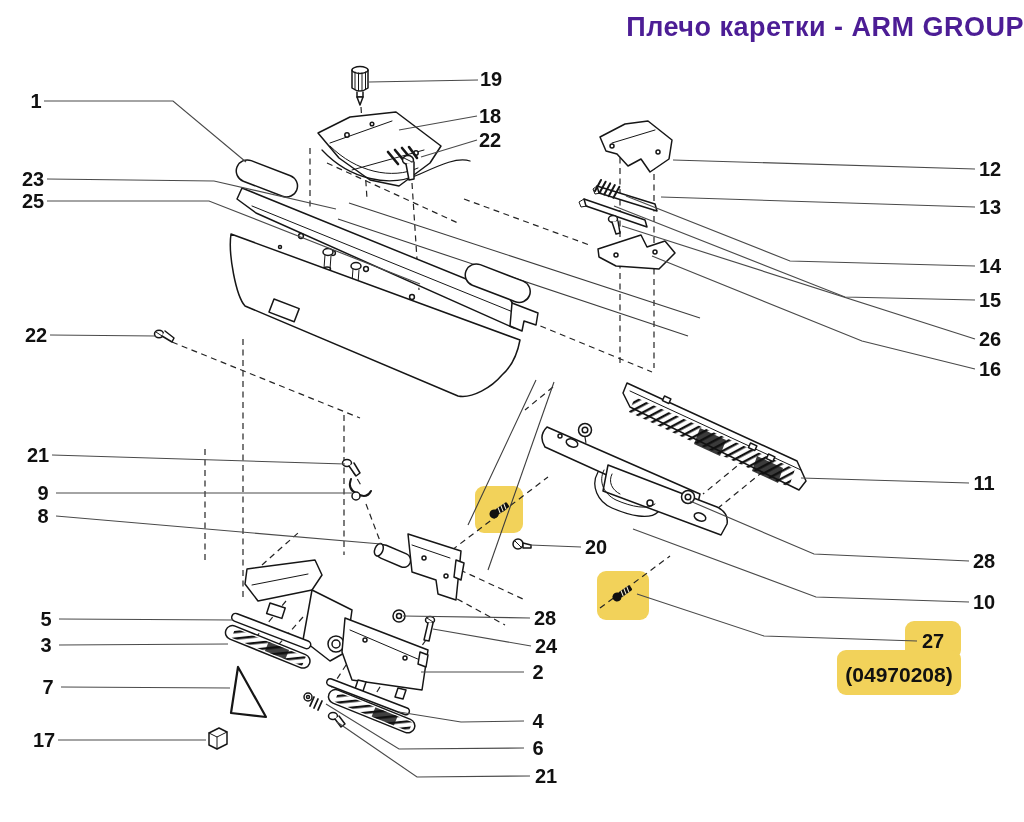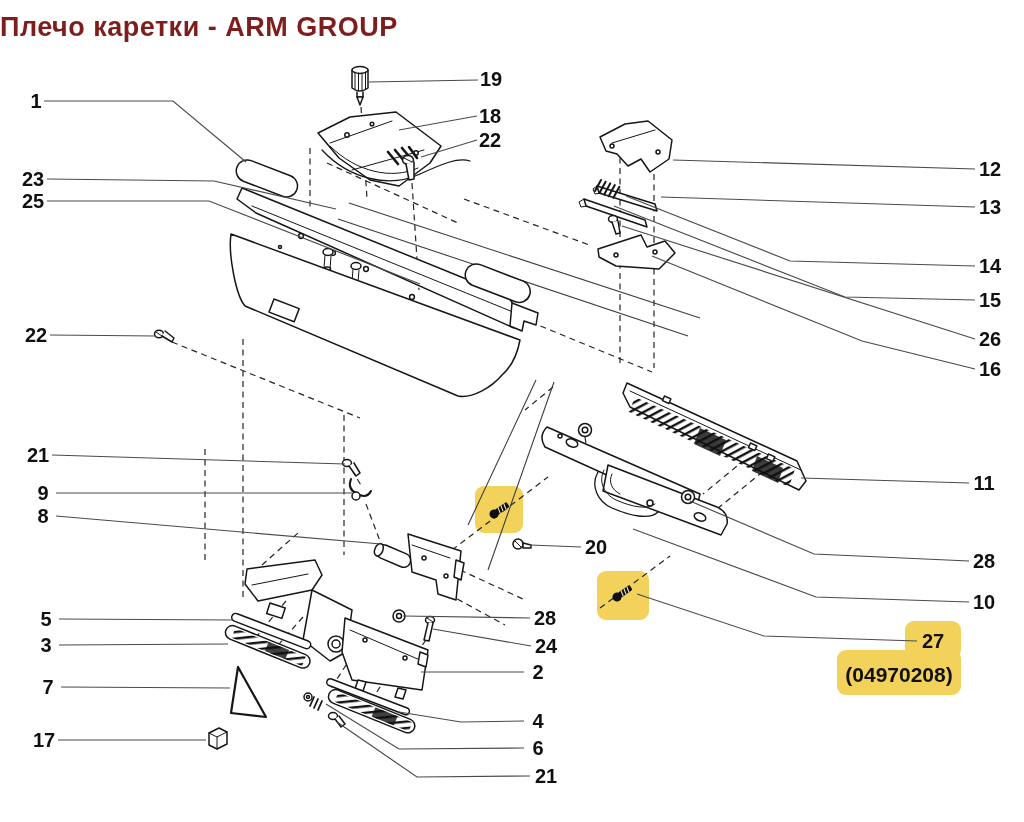--- a/index.html
+++ b/index.html
@@ -1,19 +1,19 @@
 <!DOCTYPE html>
 <html><head>
 <meta charset="utf-8">
 <style>
   html,body{margin:0;padding:0;background:#ffffff;}
   #page{position:relative;width:1024px;height:822px;background:#ffffff;overflow:hidden;
         font-family:"Liberation Sans",sans-serif;}
-  #title{position:absolute;top:12px;left:0;width:100%;text-align:left;
-         font-size:27px;font-weight:700;color:#7f1d1d;letter-spacing:.5px;}
+  #title{position:absolute;top:12px;left:0;width:100%;text-align:right;
+         font-size:27px;font-weight:700;color:#4c1d95;letter-spacing:.5px;}
   svg{position:absolute;top:0;left:0;}
   .p{stroke:#161616;stroke-width:1.5;fill:#ffffff;stroke-linejoin:round;stroke-linecap:round;}
   .ln{stroke:#161616;stroke-width:1.3;fill:none;stroke-linecap:round;}
   .thin{stroke-width:1;}
   .dash{stroke:#242424;stroke-width:1.2;fill:none;stroke-dasharray:6 4.5;}
   .gray{stroke:#3d3d3d;stroke-width:1.1;fill:none;}
   .leader{stroke:#4a4a4a;stroke-width:1.15;fill:none;}
   .cl{font:600 20px "Liberation Sans",sans-serif;fill:#111;}
   .pn{font:700 21px "Liberation Sans",sans-serif;fill:#111;}
   .blk{fill:#101010;stroke:none;}

